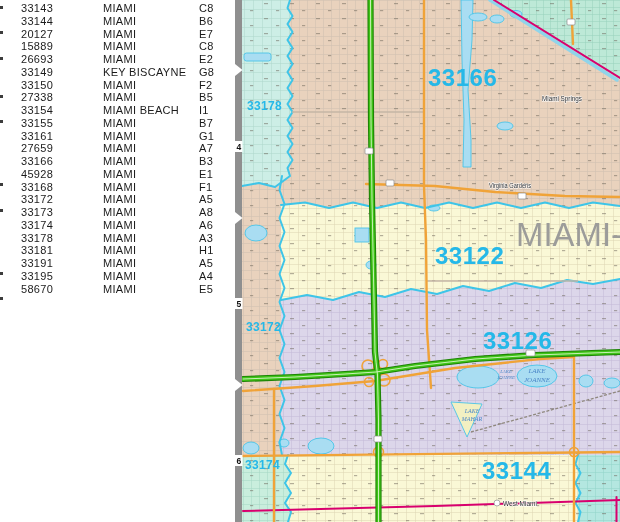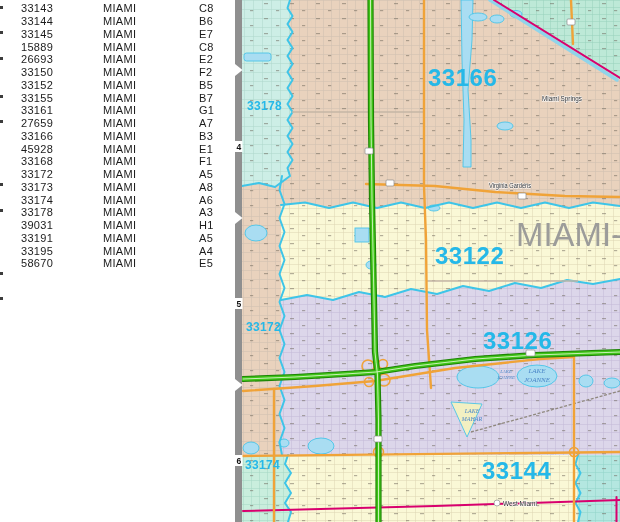--- a/index.html
+++ b/index.html
@@ -1,21 +1,21 @@
 <!DOCTYPE html>
 <html><head>
 <meta charset="utf-8">
 <style>
   html,body{margin:0;padding:0;background:#ffffff;}
   .page{position:relative;width:620px;height:522px;overflow:hidden;background:#ffffff;
         font-family:"Liberation Sans",sans-serif;}
   
   .left-panel{position:absolute;left:0;top:0;width:235px;height:522px;background:#ffffff;}
   .zip-table{position:absolute;left:0;top:2px;width:235px;}
-  .zt-row{display:flex;align-items:center;height:12.75px;padding-left:21px;
+  .zt-row{display:flex;align-items:flex-start;height:12.75px;padding-left:21px;
           font-size:11px;letter-spacing:.3px;color:#1b1b1b;white-space:nowrap;}
   .c-zip{width:62px;}
   .c-city{width:96px;padding-left:20px;}
   .c-grid{flex:1;}
   .edge-mark{position:absolute;left:0;width:3px;height:2.5px;background:#3c3c3c;}
   
   .map-panel{position:absolute;left:235px;top:0;width:385px;height:522px;}
   svg text{font-family:"Liberation Sans",sans-serif;}
   .lbl-zip-sm{font-weight:bold;font-size:12px;fill:#25b8e8;letter-spacing:.3px;}
   .lbl-zip-lg{font-weight:bold;font-size:24px;fill:#25b8e8;letter-spacing:.5px;}
@@ -47,45 +47,55 @@
             <span class="c-zip">33143</span>
             <span class="c-city">MIAMI</span>
             <span class="c-grid">C8</span>
           </div>
           <div class="zt-row">
             <span class="c-zip">33144</span>
             <span class="c-city">MIAMI</span>
             <span class="c-grid">B6</span>
           </div>
           <div class="zt-row">
-            <span class="c-zip">33145</span>
+            <span class="c-zip">20127</span>
             <span class="c-city">MIAMI</span>
             <span class="c-grid">E7</span>
           </div>
           <div class="zt-row">
             <span class="c-zip">15889</span>
             <span class="c-city">MIAMI</span>
             <span class="c-grid">C8</span>
           </div>
           <div class="zt-row">
             <span class="c-zip">26693</span>
             <span class="c-city">MIAMI</span>
             <span class="c-grid">E2</span>
           </div>
           <div class="zt-row">
+            <span class="c-zip">33149</span>
+            <span class="c-city">KEY BISCAYNE</span>
+            <span class="c-grid">G8</span>
+          </div>
+          <div class="zt-row">
             <span class="c-zip">33150</span>
             <span class="c-city">MIAMI</span>
             <span class="c-grid">F2</span>
           </div>
           <div class="zt-row">
-            <span class="c-zip">33152</span>
+            <span class="c-zip">27338</span>
             <span class="c-city">MIAMI</span>
             <span class="c-grid">B5</span>
           </div>
           <div class="zt-row">
+            <span class="c-zip">33154</span>
+            <span class="c-city">MIAMI BEACH</span>
+            <span class="c-grid">I1</span>
+          </div>
+          <div class="zt-row">
             <span class="c-zip">33155</span>
             <span class="c-city">MIAMI</span>
             <span class="c-grid">B7</span>
           </div>
           <div class="zt-row">
             <span class="c-zip">33161</span>
             <span class="c-city">MIAMI</span>
             <span class="c-grid">G1</span>
           </div>
           <div class="zt-row">
@@ -122,21 +132,21 @@
             <span class="c-zip">33174</span>
             <span class="c-city">MIAMI</span>
             <span class="c-grid">A6</span>
           </div>
           <div class="zt-row">
             <span class="c-zip">33178</span>
             <span class="c-city">MIAMI</span>
             <span class="c-grid">A3</span>
           </div>
           <div class="zt-row">
-            <span class="c-zip">39031</span>
+            <span class="c-zip">33181</span>
             <span class="c-city">MIAMI</span>
             <span class="c-grid">H1</span>
           </div>
           <div class="zt-row">
             <span class="c-zip">33191</span>
             <span class="c-city">MIAMI</span>
             <span class="c-grid">A5</span>
           </div>
           <div class="zt-row">
             <span class="c-zip">33195</span>

